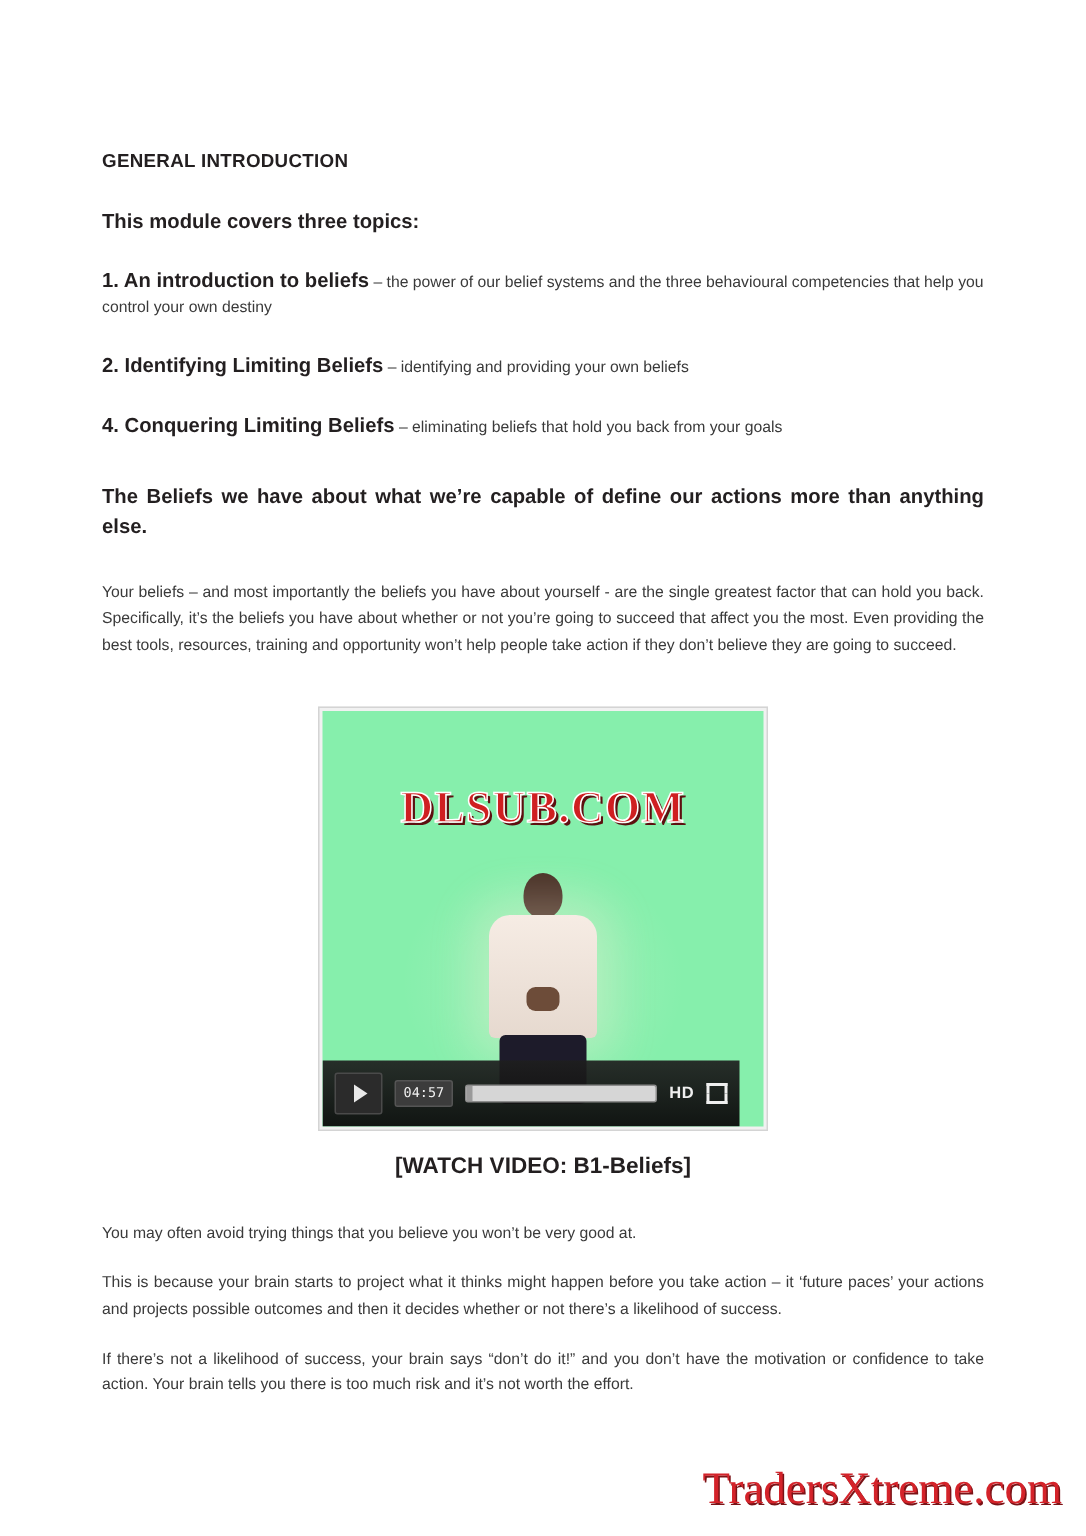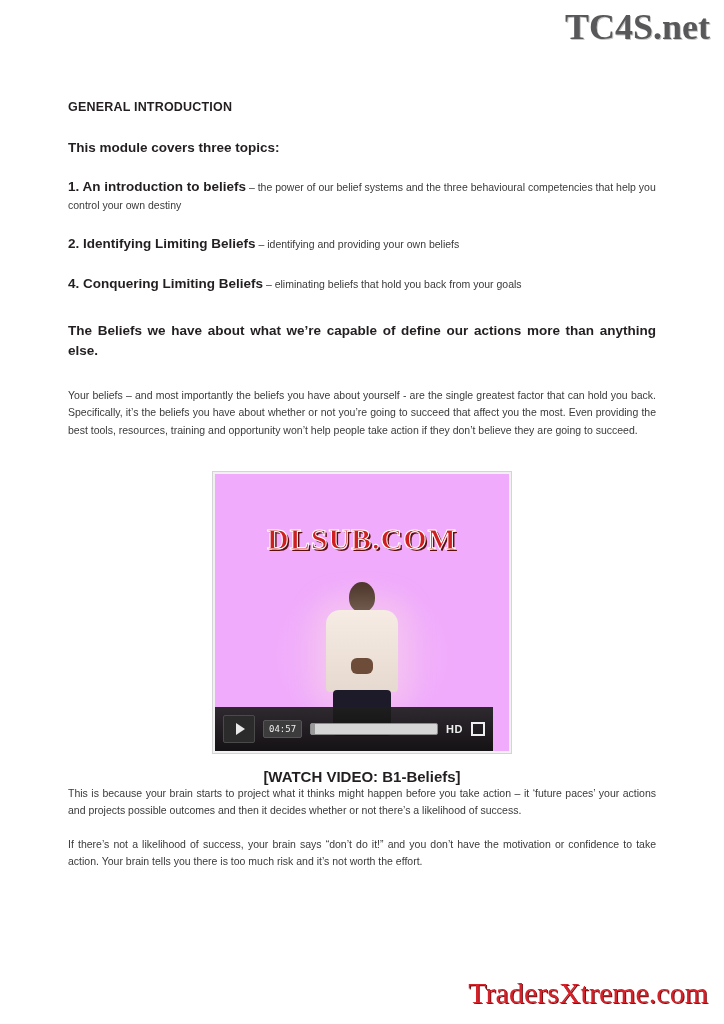--- a/index.html
+++ b/index.html
@@ -106,21 +106,21 @@
     padding: 2px;
     box-sizing: border-box;
     position: relative;
   }
   .video-inner {
     position: absolute;
     left: 2px;
     top: 2px;
     right: 2px;
     bottom: 2px;
-    background: #f0abfc;
+    background: #86efac;
     overflow: hidden;
   }
   .dlsub {
     position: absolute;
     top: 48px;
     left: 0;
     right: 0;
     text-align: center;
     font-family: "Liberation Serif", serif;
     font-weight: bold;
@@ -283,21 +283,20 @@
     color: #d4232a;
     text-shadow: 1px 1px 0 #7a1216;
     letter-spacing: 0px;
   }
 </style>
 </head>
 <body>
 
 <div class="page">
 
-  <div class="header-logo">TC4S.net</div>
 
   <div class="content">
 
     <div class="doc-title">GENERAL INTRODUCTION</div>
 
     <div class="lead">This module covers three topics:</div>
 
     <p class="topic">
       <span class="t-head">1. An introduction to beliefs</span><span class="t-desc"> – the power of our belief systems and the three behavioural competencies that help you control your own destiny</span>
     </p>
@@ -338,20 +337,21 @@
                 <span></span>
                 <span></span>
                 <span></span>
             </div>
           </div>
         </div>
       </div>
       <div class="figcaption">[WATCH VIDEO: B1-Beliefs]</div>
     </div>
 
+    <p class="para after-figure">You may often avoid trying things that you believe you won’t be very good at.</p>
     <p class="para">This is because your brain starts to project what it thinks might happen before you take action – it ‘future paces’ your actions and projects possible outcomes and then it decides whether or not there’s a likelihood of success.</p>
     <p class="para">If there’s not a likelihood of success, your brain says “don’t do it!” and you don’t have the motivation or confidence to take action. Your brain tells you there is too much risk and it’s not worth the effort.</p>
 
   </div>
 
   <div class="footer-logo">TradersXtreme.com</div>
 
 </div>
 
 </body></html>

